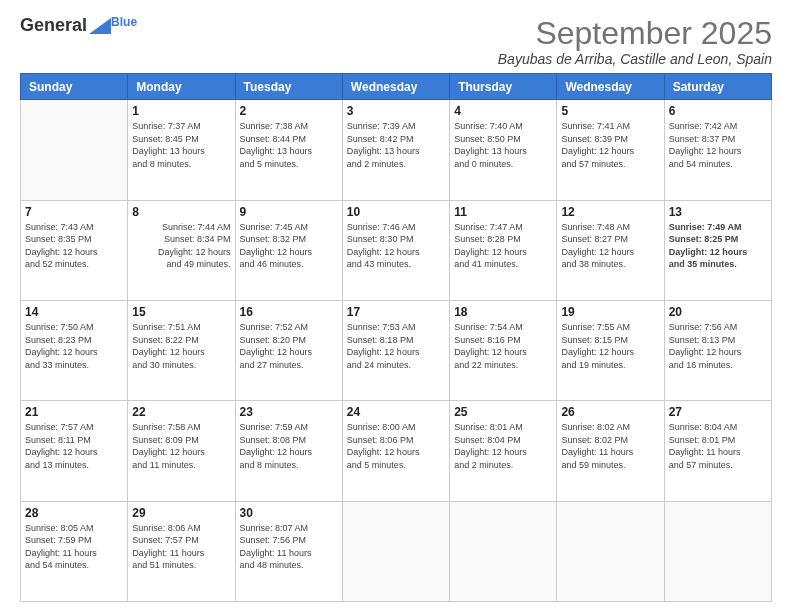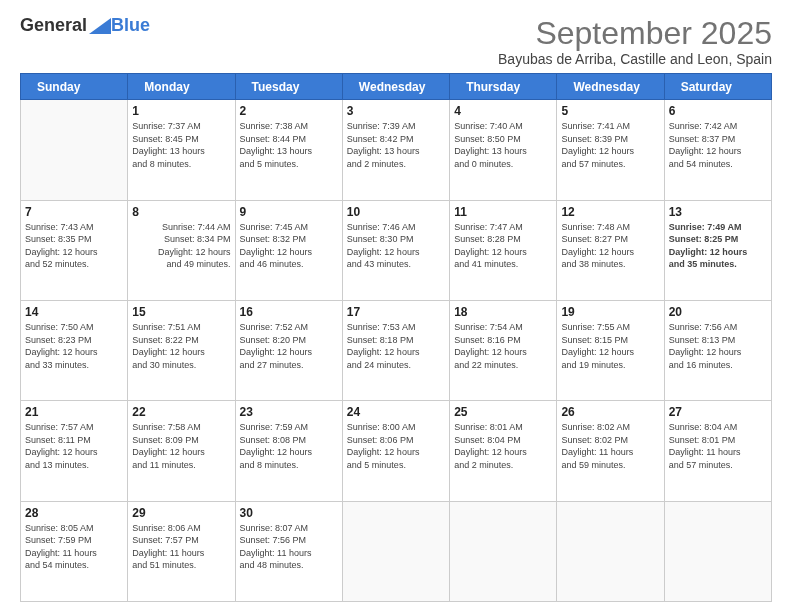--- a/index.html
+++ b/index.html
@@ -23,21 +23,21 @@
       justify-content: space-between;
       margin-bottom: 6px;
     }
     .logo-general {
       font-size: 18px;
       font-weight: bold;
       color: #333;
       line-height: 1;
     }
     .logo-blue {
-      font-size: 18px;
+      font-size: 12px;
       font-weight: bold;
       color: #3a7bd5;
       line-height: 1;
     }
     .logo-wrapper {
       display: flex;
       flex-direction: row;
     }
     .logo-top {
       display: flex;
@@ -49,34 +49,35 @@
     .month-title {
       font-size: 32px;
       font-weight: normal;
       color: #737373;
       line-height: 1.1;
     }
     .subtitle {
       font-size: 14px;
       color: #444;
       font-weight: normal;
+      font-style: italic;
     }
     .calendar {
       flex: 1;
       border: 1px solid #ccc;
       border-collapse: collapse;
       width: 100%;
       table-layout: fixed;
     }
     .calendar th {
       background-color: #3a7bd5;
       color: #fff;
       font-size: 12px;
       font-weight: bold;
-      padding: 5px 16px;
+      padding: 5px 8px;
       text-align: left;
       border: 1px solid #2a60b0;
       height: 26px;
     }
     .calendar td {
       border: 1px solid #ccc;
       vertical-align: top;
       padding: 4px 4px 3px 4px;
       font-size: 9.5px;
       color: #333;

